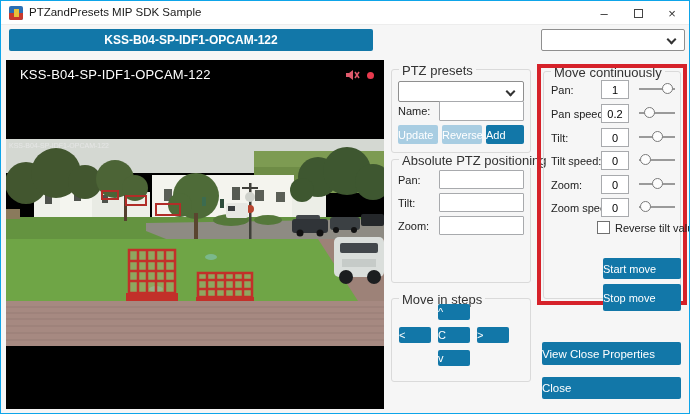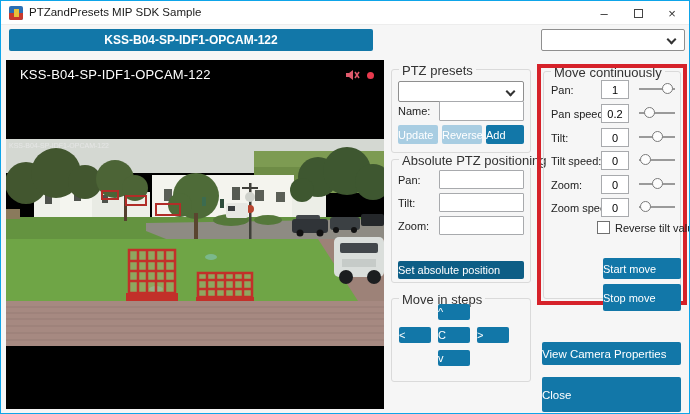--- a/index.html
+++ b/index.html
@@ -242,21 +242,20 @@
 
   <div class="group" style="left:390px; top:158px; width:140px; height:124px;">
     <span class="glabel">Absolute PTZ positioning</span>
   </div>
   <span class="flabel" style="left:397px; top:173px;">Pan:</span>
   <input class="tinput" style="left: 438px; top: 169px; width: 85px; height: 19px;" value="">
   <span class="flabel" style="left:397px; top:196px;">Tilt:</span>
   <input class="tinput" style="left: 438px; top: 192px; width: 85px; height: 19px;" value="">
   <span class="flabel" style="left:397px; top:219px;">Zoom:</span>
   <input class="tinput" style="left: 438px; top: 215px; width: 85px; height: 19px;" value="">
-  <button class="btn dark" style="left:397px; top:260px; width:126px; height:18px;">Set absolute position</button>
 
   <div class="group" style="left:390px; top:297px; width:140px; height:84px;">
     <span class="glabel">Move in steps</span>
   </div>
   <button class="btn" style="left:437px; top:303px; width:32px; height:16px;">^</button>
   <button class="btn" style="left:398px; top:326px; width:32px; height:16px;">&lt;</button>
   <button class="btn" style="left:437px; top:326px; width:32px; height:16px;">C</button>
   <button class="btn" style="left:476px; top:326px; width:32px; height:16px;">&gt;</button>
   <button class="btn" style="left:437px; top:349px; width:32px; height:16px;">v</button>
 
@@ -314,16 +313,16 @@
       </span>
   </div>
 
   <div class="checkrow">
     <span class="checkbox"></span>
     <span class="checklabel">Reverse tilt values</span>
   </div>
   <button class="btn" style="left:602px; top:257px; width:78px; height:21px;">Start move</button>
   <button class="btn" style="left:602px; top:283px; width:78px; height:27px;">Stop move</button>
 
-  <button class="btn" style="left:541px; top:341px; width:139px; height:23px; font-size:11.5px;">View Camera Properties</button>
-  <button class="btn" style="left:541px; top:376px; width:139px; height:35px; font-size:11.5px;">Close</button>
+  <button class="btn" style="left:541px; top:341px; width:139px; height:23px; font-size:11.5px;">View Close Properties</button>
+  <button class="btn" style="left:541px; top:376px; width:139px; height:22px; font-size:11.5px;">Close</button>
 
 </div>
 
 </body></html>

